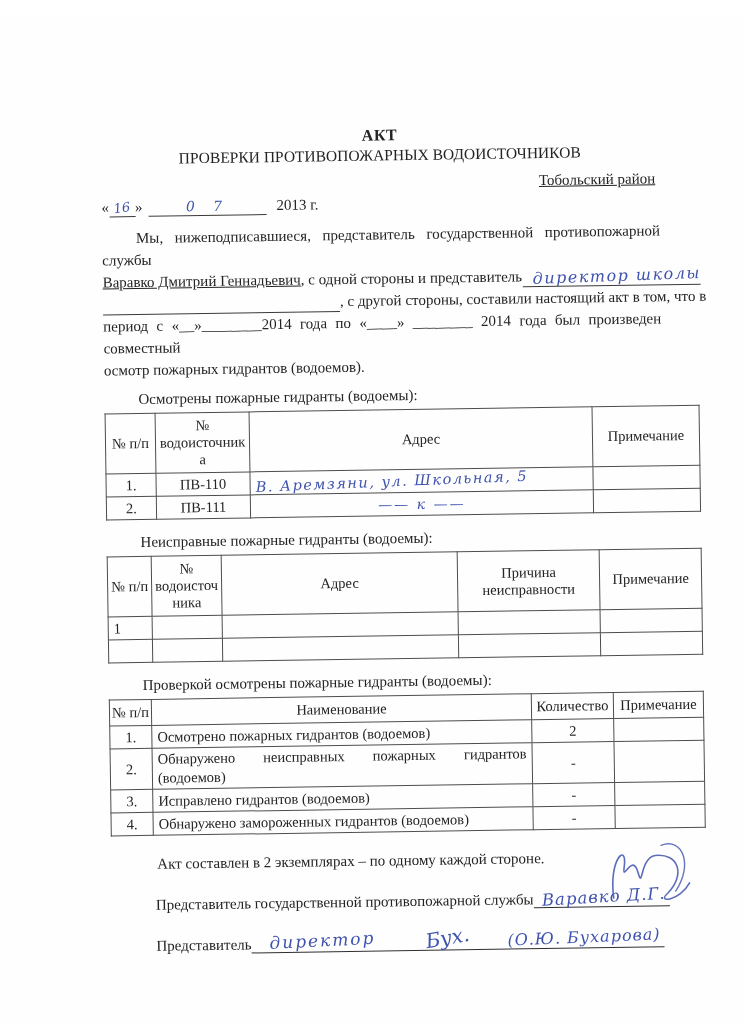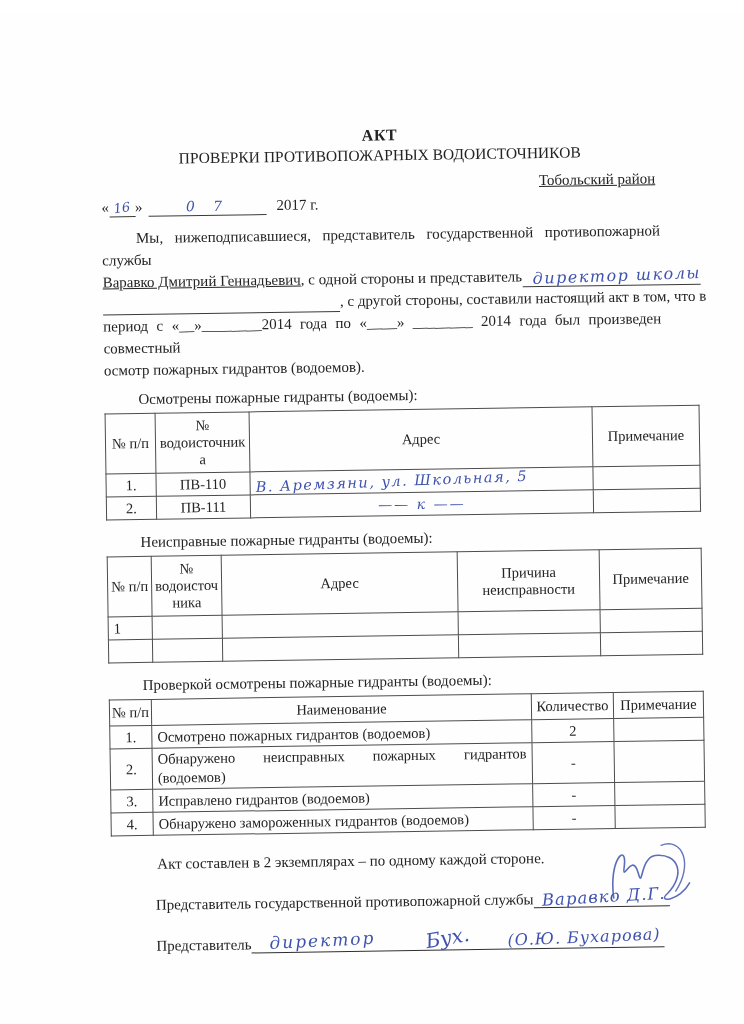--- a/index.html
+++ b/index.html
@@ -55,21 +55,21 @@
 <body>
 
 <div class="sheet">
   <div class="tilt">
 
     <div class="title">АКТ</div>
     <div class="subtitle">ПРОВЕРКИ ПРОТИВОПОЖАРНЫХ ВОДОИСТОЧНИКОВ</div>
     <div class="region">Тобольский район</div>
 
     <div class="date-line">
-      <span>«</span><span class="day-blank"><span class="hw hw-day">16</span></span><span>»</span><span class="month-blank"><span class="hw hw-month">0 7</span></span><span class="date-year">2017 г.</span>
+      <span>«</span><span class="day-blank"><span class="hw hw-day">16</span></span><span>»</span><span class="month-blank"><span class="hw hw-month">0 7</span></span><span class="date-year">2013 г.</span>
     </div>
 
     <div class="para">
       <div class="jfull first-indent">Мы, нижеподписавшиеся, представитель государственной противопожарной службы</div>
       <div class="flexline">
         <span class="uname">Варавко Дмитрий Геннадьевич</span>
           <span>, с одной стороны и представитель</span>
         <span class="fill-blank"><span class="hw hw-role">директор школы</span></span>
       </div>
       <div class="flexline">

